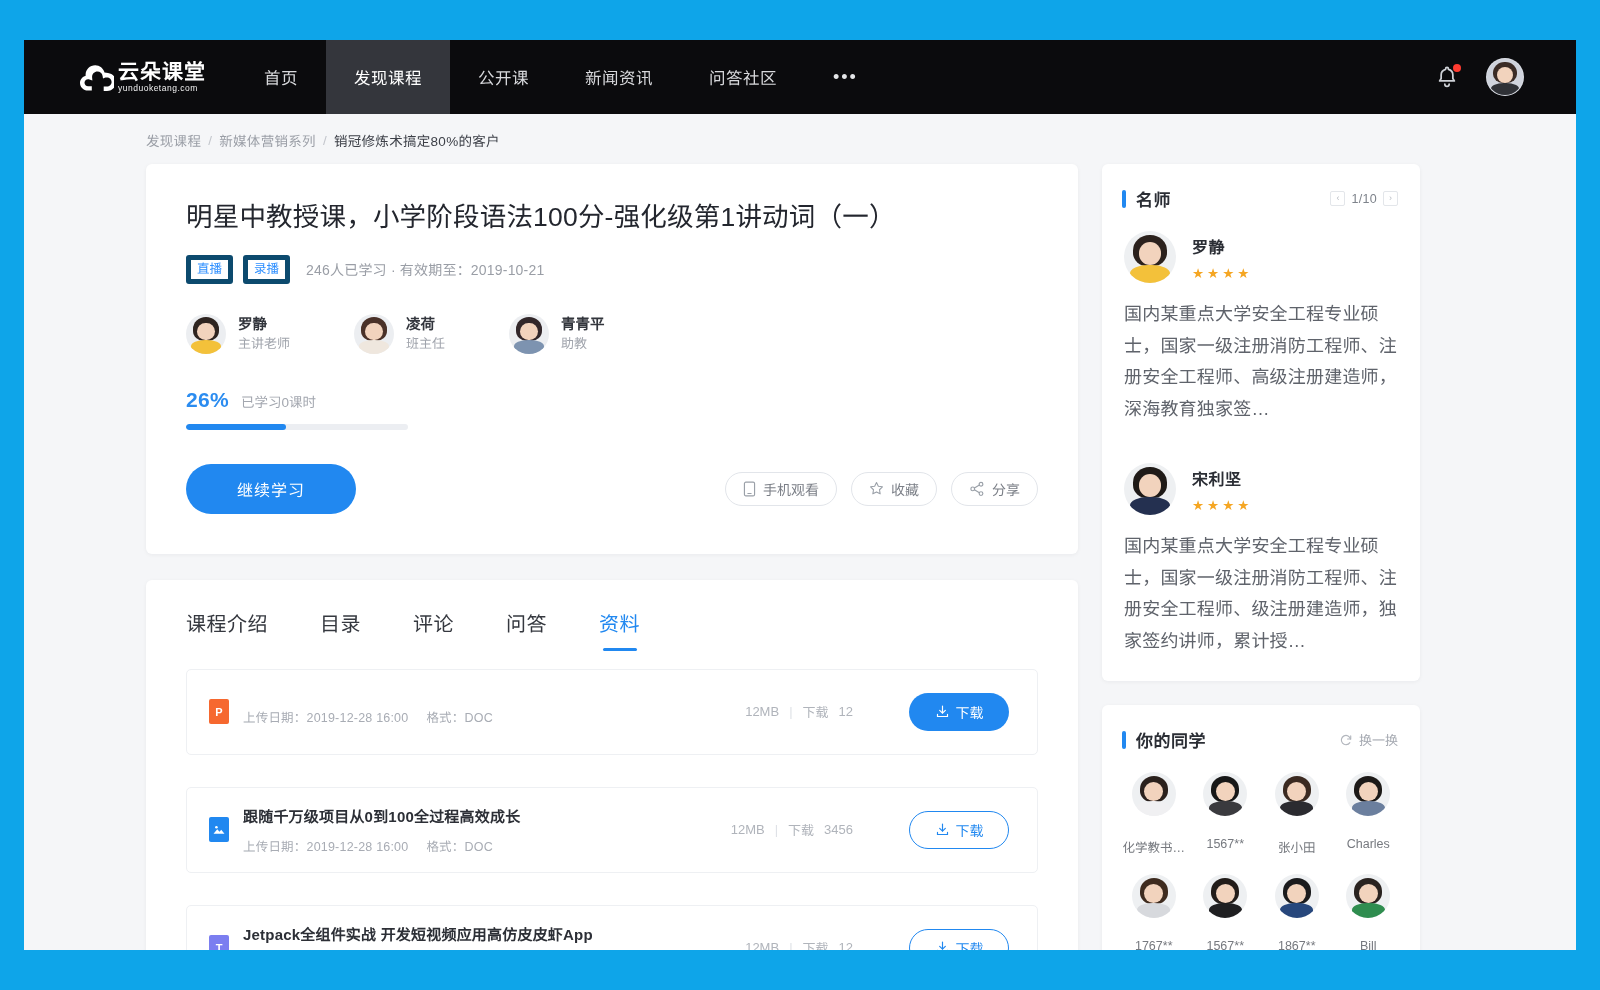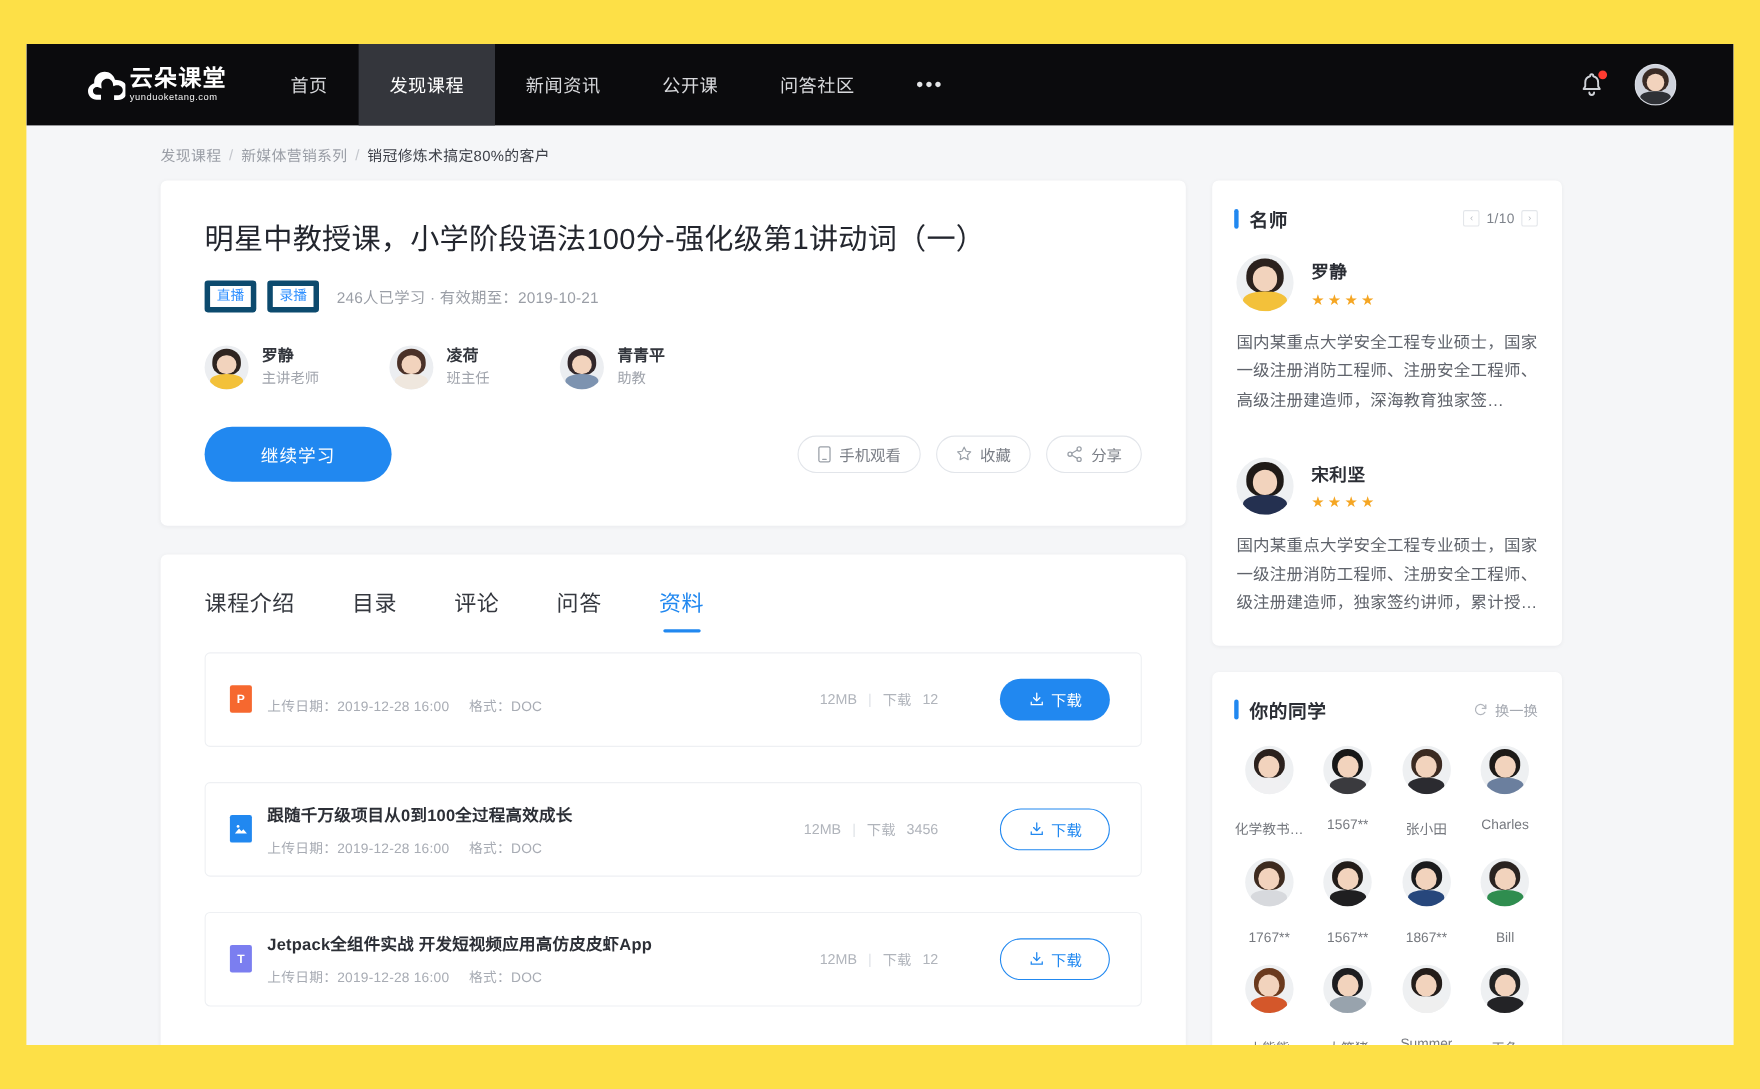--- a/index.html
+++ b/index.html
@@ -6,21 +6,21 @@
   * { box-sizing: border-box; margin: 0; padding: 0; }
   html, body {
     width: 1600px; height: 990px;
     font-family: "Liberation Sans", "DejaVu Sans", sans-serif;
     background: #ffffff;
     overflow: hidden;
   }
   .page {
     position: relative;
     width: 1600px; height: 990px;
-    background: #fde047;
+    background: #0ea5e9;
   }
   
   .canvas {
     position: absolute;
     left: 24px; top: 40px;
     width: 1552px; height: 910px;
     background: #f5f6f8;
     overflow: hidden;
   }
 
@@ -223,21 +223,21 @@
 
   .teacher-card { padding: 0 22px 0 22px; }
   .tc-top { display:flex; align-items:center; gap:16px; }
   .tc-avatar {
     width:52px; height:52px; border-radius:50%;
     background:#eef0f2; overflow:hidden; position:relative; flex:none;
   }
   .tc-name { font-size:16px; color:#2b2e35; font-weight:700; letter-spacing:.5px; }
   .stars { margin-top:7px; display:flex; gap:3px; color:#f5a623; font-size:13.5px; }
   .tc-desc {
-    margin-top: 16px; font-size:15px; color:#5f636b; line-height:1.75;
+    margin-top: 16px; font-size:18px; color:#5f636b; line-height:1.75;
     letter-spacing:.2px;
   }
   .tc-sep { height: 38px; }
 
   .mates-grid {
     display:grid; grid-template-columns: repeat(4, 1fr);
     row-gap: 18px; padding: 0 16px;
   }
   .mate { display:flex; flex-direction:column; align-items:center; cursor:pointer; }
   .mate-av {
@@ -273,22 +273,22 @@
           <span class="brand-text-wrap">
             <span class="brand-cn">云朵课堂</span>
             <span class="brand-en">yunduoketang.com</span>
           </span>
         </div>
       </div>
 
       <div class="nav-links">
         <div class="nav-item">首页</div>
         <div class="nav-item active">发现课程</div>
+        <div class="nav-item">公开课</div>
         <div class="nav-item">新闻资讯</div>
-        <div class="nav-item">公开课</div>
         <div class="nav-item">问答社区</div>
         <div class="nav-item nav-more">•••</div>
       </div>
 
       <div class="nav-right">
         <div class="bell-wrap">
           <svg width="26" height="26" viewBox="0 0 24 24" fill="none" stroke="#cfd2d7" stroke-width="1.6">
             <path d="M12 3.2a1.3 1.3 0 0 1 1.3 1.3v.4a5.4 5.4 0 0 1 4.1 5.2v3.3l1.4 2.2H5.2l1.4-2.2v-3.3a5.4 5.4 0 0 1 4.1-5.2v-.4A1.3 1.3 0 0 1 12 3.2z" stroke-linejoin="round"></path>
             <path d="M10 18.6a2 2 0 0 0 4 0" stroke-linecap="round"></path>
           </svg>
@@ -360,20 +360,29 @@
                     <span class="body" style="background:#7d93b0;"></span>
                   </span>
               </div>
               <div>
                 <div class="t-name">青青平</div>
                 <div class="t-role">助教</div>
               </div>
             </div>
           </div>
 
+          <div class="progress-block">
+            <div class="progress-head">
+              <span class="progress-pct">26%</span>
+              <span class="progress-label">已学习0课时</span>
+            </div>
+            <div class="progress-track">
+              <div class="progress-fill" id="progress-fill" style="width: 45%;"></div>
+            </div>
+          </div>
 
           <div class="action-row">
             <button class="btn-primary">继续学习</button>
             <div class="action-right">
               <button class="pill">
                 <svg width="13" height="16" viewBox="0 0 14 18" fill="none" stroke="#9aa0a8" stroke-width="1.3">
                   <rect x="1.3" y="1.3" width="11.4" height="15.4" rx="1.6"></rect>
                   <line x1="5.2" y1="14.1" x2="8.8" y2="14.1" stroke-linecap="round"></line>
                 </svg>
                 <span>手机观看</span>

